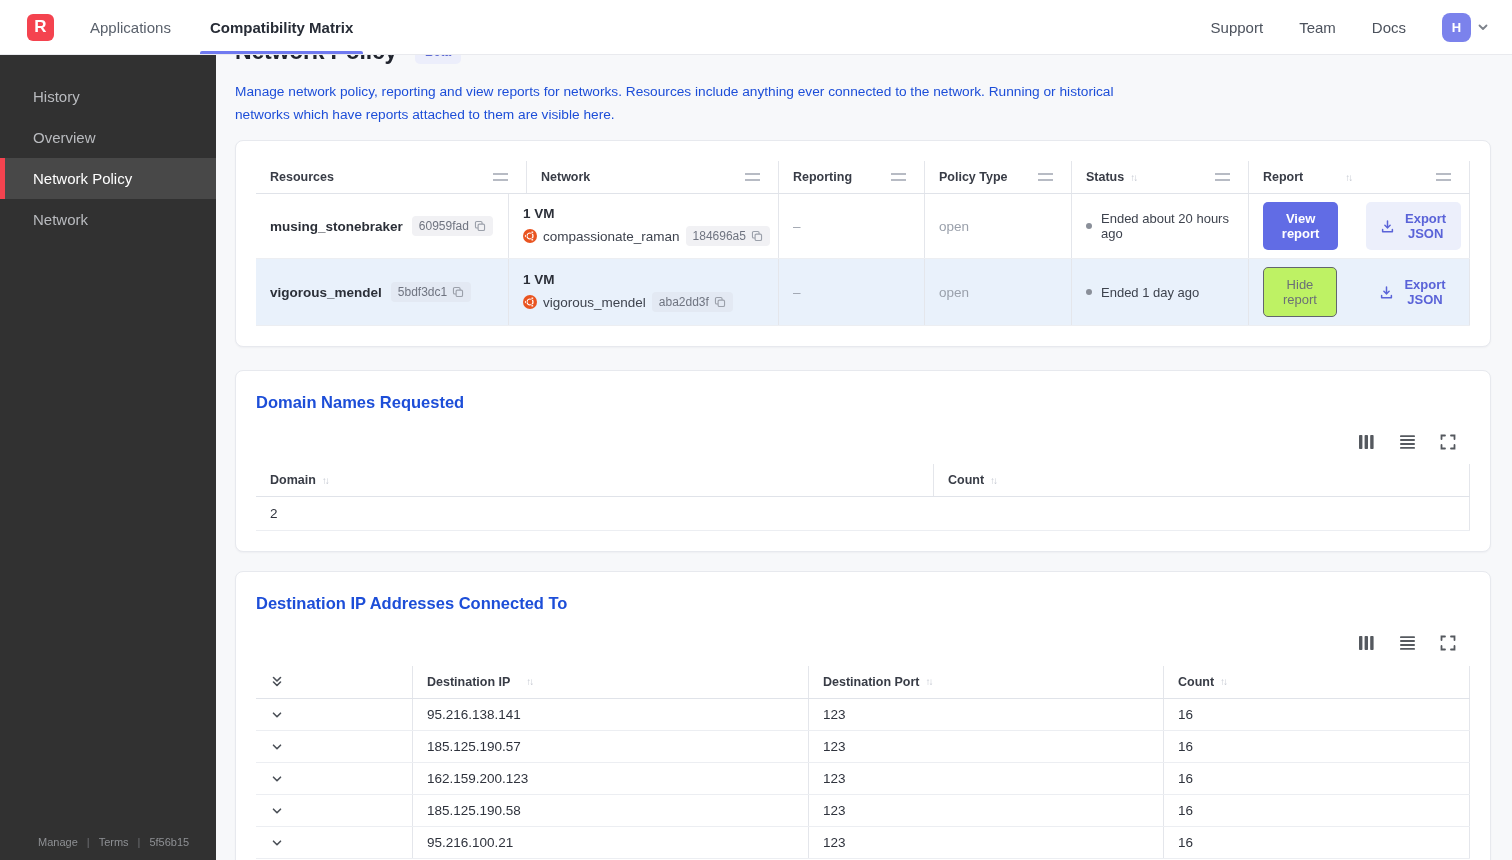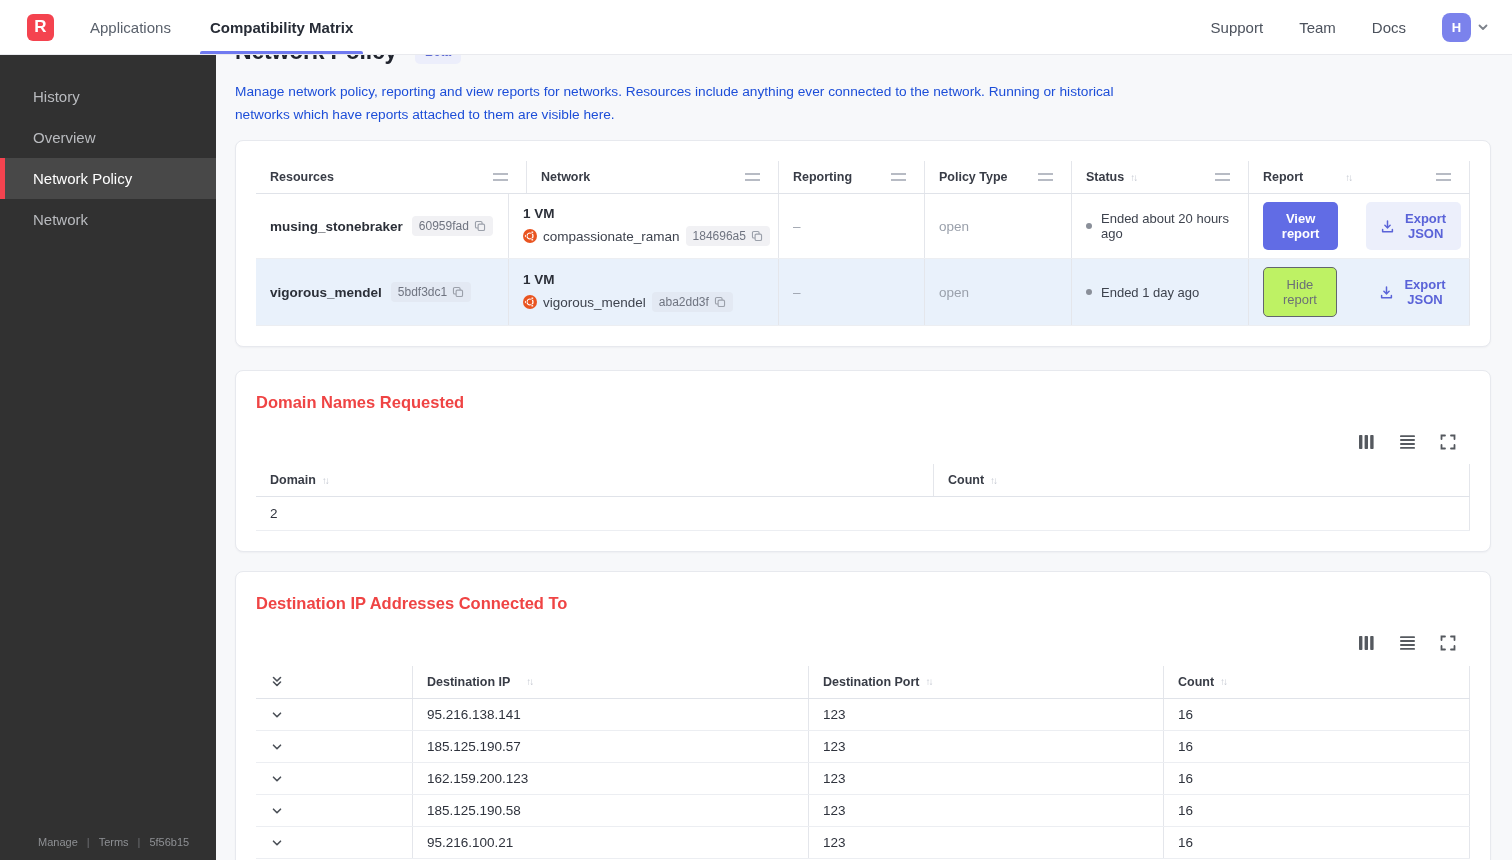--- a/index.html
+++ b/index.html
@@ -43,21 +43,21 @@
   h1.page-title { font-size:23px; font-weight:bold; color:#20242d; letter-spacing:-0.2px; }
   .beta-badge { background:#eceefb; color:#5b67d1; font-size:12px; font-weight:bold;
     padding:5px 10px; border-radius:5px; }
   .page-desc { margin-top:15px; font-size:13.7px; line-height:1.68; color:#1d4ed8; max-width:905px; }
 
   .card { background:#fff; border:1px solid #e7e9ee; border-radius:8px;
     box-shadow:0 1px 2px rgba(20,24,40,0.04); padding:20px; }
   .card-1 { margin-top:14px; }
   .card-2 { margin-top:23px; }
   .card-3 { margin-top:19px; height:400px; }
-  .card-title { font-size:16.5px; font-weight:bold; color:#ef4444; padding-top:2px; }
+  .card-title { font-size:16.5px; font-weight:bold; color:#1d4ed8; padding-top:2px; }
   .card-toolbar { display:flex; justify-content:flex-end; align-items:center; gap:24px;
     margin-top:22px; margin-bottom:14px; padding-right:14px; }
   .tool-icon { color:#55595f; cursor:pointer; display:flex; }
 
   
   .thead { display:flex; align-items:center; border-bottom:1px solid #e0e3e9; }
   .th { display:flex; align-items:center; gap:6px; font-size:12.5px; font-weight:bold;
     color:#383c46; padding:9px 8px 9px 14px; position:relative; }
   .th + .th, .td + .td { border-left:1px solid #e4e6eb; }
   .sort { font-size:10px; color:#c3c7d0; letter-spacing:-2px; padding-right:2px; cursor:pointer; }

